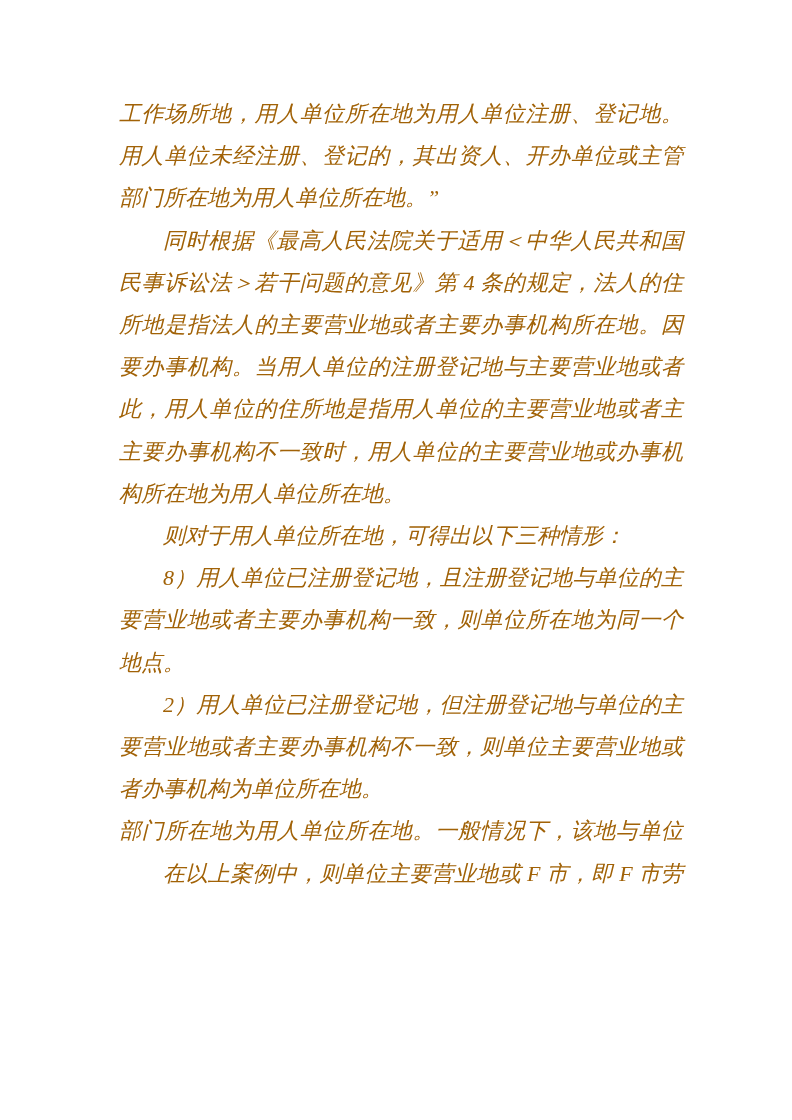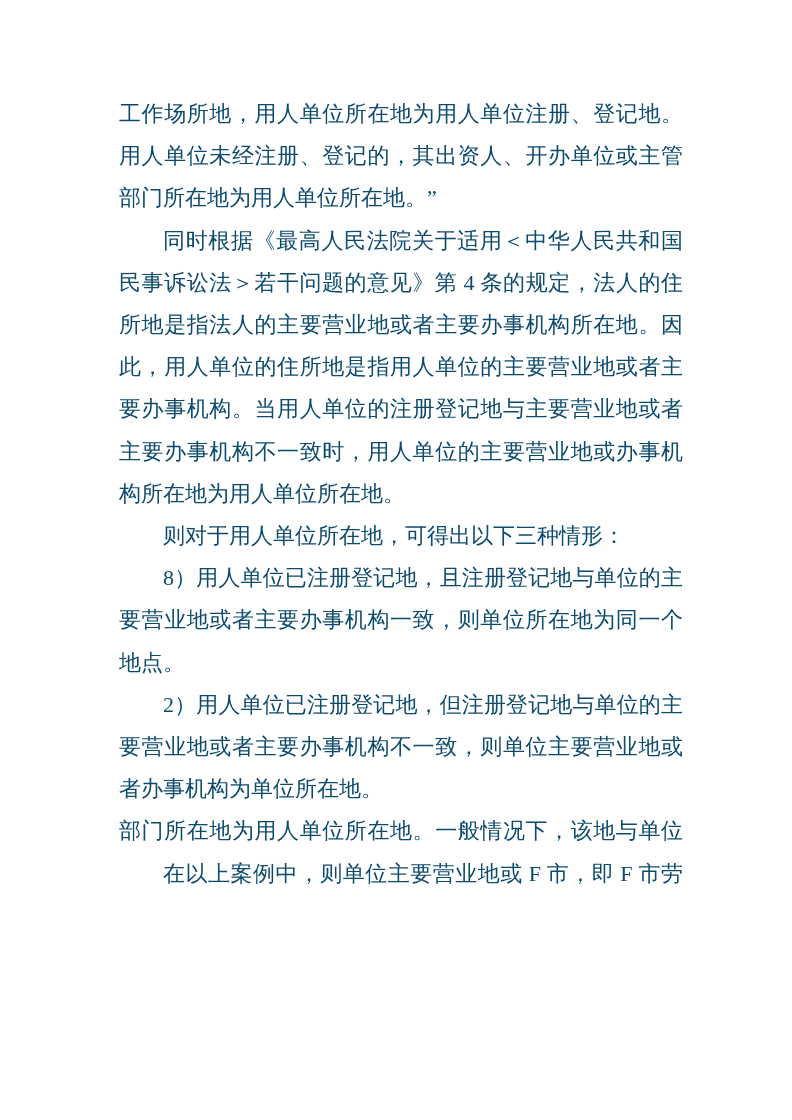--- a/index.html
+++ b/index.html
@@ -22,46 +22,47 @@
   }
   .text-column {
     position: absolute;
     left: 119px;
     top: 93px;
     width: 564px;
   }
   .line {
     font-size: 22px;
     line-height: 42.2px;
-    color: #0c4a6e;
+    color: #a16207;
     letter-spacing: 0;
     white-space: nowrap;
     text-align: justify;
     text-align-last: left;
+    font-style: italic;
   }
   .line.full {
     text-align-last: justify;
   }
   .line.indent {
     text-indent: 44px;
   }
 </style>
 </head>
 <body>
 
 <div class="page">
   <div class="text-column" id="text-column" style="color: rgb(33, 33, 33);">
       <div class="line full">工作场所地，用人单位所在地为用人单位注册、登记地。</div>
       <div class="line full">用人单位未经注册、登记的，其出资人、开办单位或主管</div>
       <div class="line">部门所在地为用人单位所在地。”</div>
       <div class="line indent full">同时根据《最高人民法院关于适用＜中华人民共和国</div>
       <div class="line full">民事诉讼法＞若干问题的意见》第 4 条的规定，法人的住</div>
       <div class="line full">所地是指法人的主要营业地或者主要办事机构所在地。因</div>
+      <div class="line full">要办事机构。当用人单位的注册登记地与主要营业地或者</div>
       <div class="line full">此，用人单位的住所地是指用人单位的主要营业地或者主</div>
-      <div class="line full">要办事机构。当用人单位的注册登记地与主要营业地或者</div>
       <div class="line full">主要办事机构不一致时，用人单位的主要营业地或办事机</div>
       <div class="line">构所在地为用人单位所在地。</div>
       <div class="line indent">则对于用人单位所在地，可得出以下三种情形：</div>
       <div class="line indent full">8）用人单位已注册登记地，且注册登记地与单位的主</div>
       <div class="line full">要营业地或者主要办事机构一致，则单位所在地为同一个</div>
       <div class="line">地点。</div>
       <div class="line indent full">2）用人单位已注册登记地，但注册登记地与单位的主</div>
       <div class="line full">要营业地或者主要办事机构不一致，则单位主要营业地或</div>
       <div class="line">者办事机构为单位所在地。</div>
       <div class="line full">部门所在地为用人单位所在地。一般情况下，该地与单位</div>

